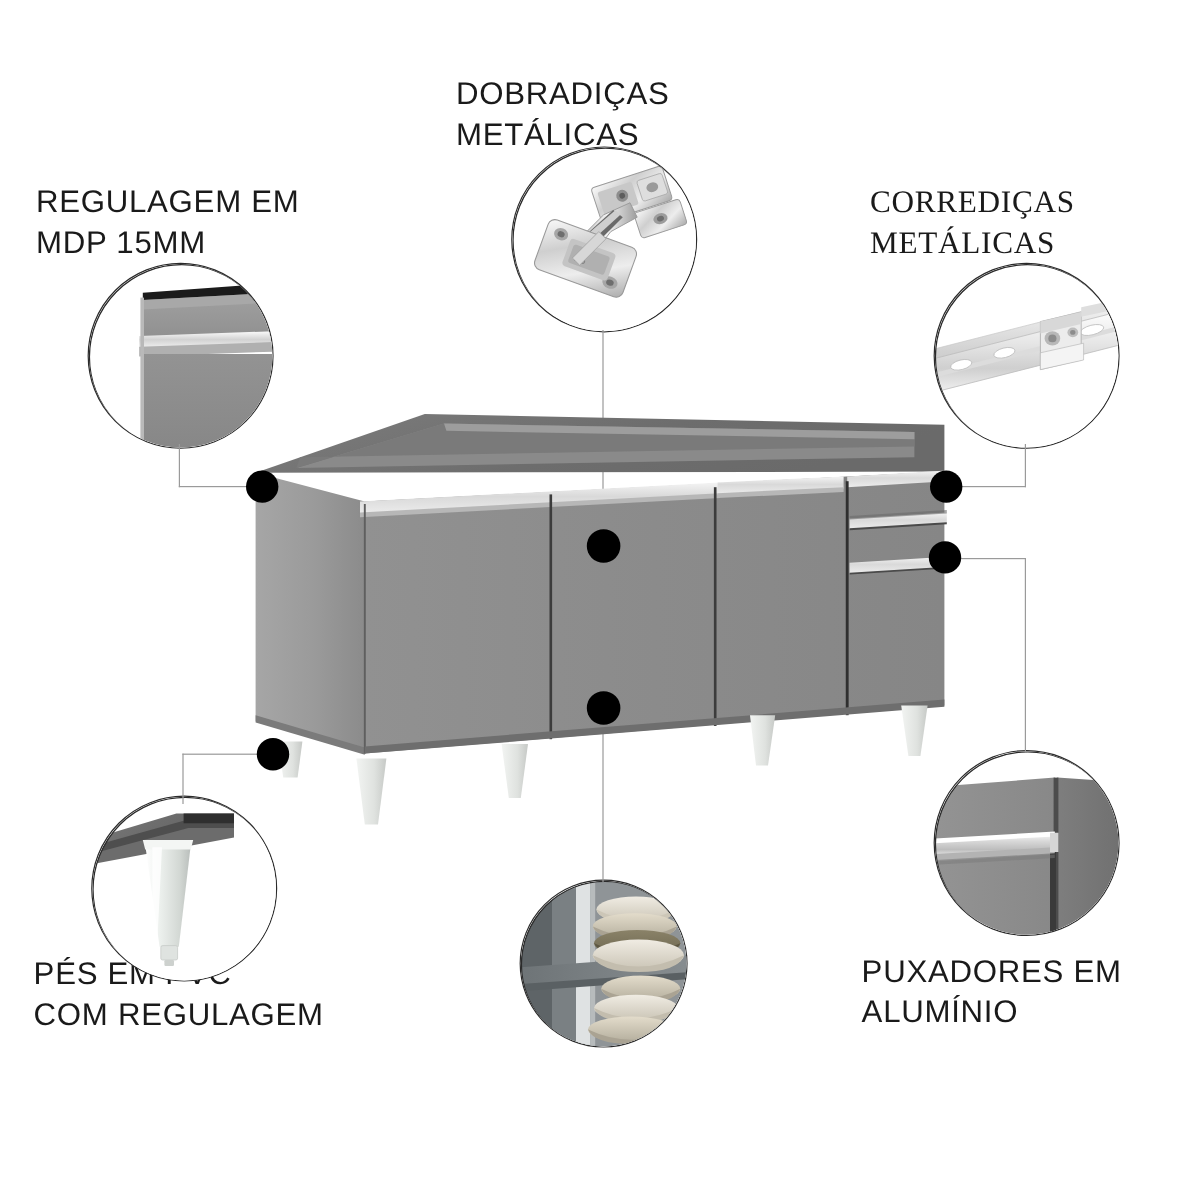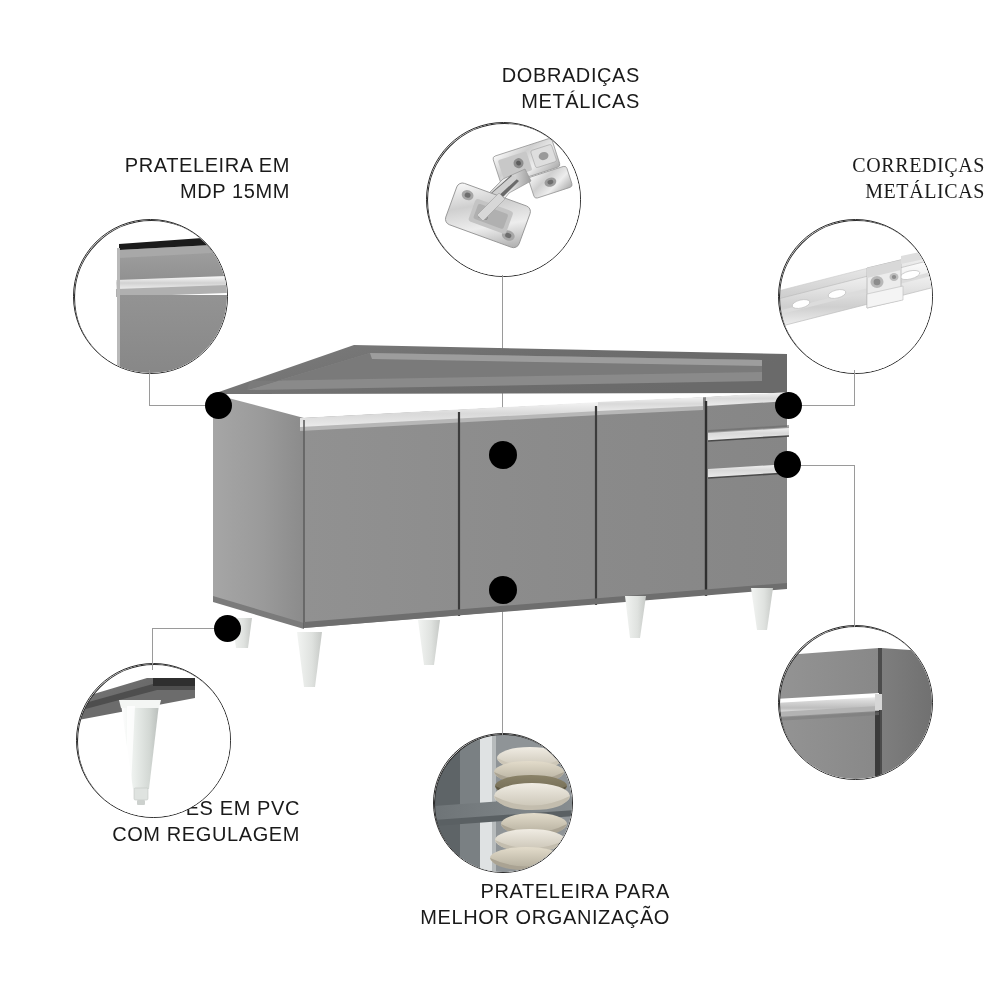--- a/index.html
+++ b/index.html
@@ -7,23 +7,23 @@
     width:1000px; height:1000px;
     background:#ffffff;
     font-family:"Liberation Sans", sans-serif;
     overflow:hidden;
   }
   #stage { position:relative; width:1000px; height:1000px; }
 
   
   .label {
     position:absolute;
-    text-align:right;
+    text-align:left;
     color:#1a1a1a;
-    font-size:20px;
+    font-size:26px;
     line-height:1.30;
     letter-spacing:0.6px;
     font-weight:400;
     white-space:pre-line;
     font-family:"Liberation Sans", sans-serif;
   }
 
   
   .circ {
     position:absolute;
@@ -48,35 +48,35 @@
   .ln.h { height:1.3px; }
   .ln.v { width:1.3px; }
 
   svg.cab { position:absolute; left:0; top:0; z-index:10; }
 </style>
 </head>
 <body>
 
 <div id="stage">
 
-  <div class="label" style="left:30px; top:152px; width:260px;">PRATELEIRA EM
+  <div class="label" style="left:30px; top:152px; width:260px;">REGULAGEM EM
 MDP 15MM</div>
 
   <div class="label" style="left:380px; top:62px; width:260px;">DOBRADIÇAS
 METÁLICAS</div>
 
   <div class="label" style="left:725px; top:152px; width:260px;font-family:Liberation Serif, serif;">CORREDIÇAS
 METÁLICAS</div>
 
   <div class="label" style="left:28px; top:795px; width:272px;">PÉS EM PVC
 COM REGULAGEM</div>
 
-  <div class="label" style="left:330px; top:878px; width:340px;">PRATELEIRA PARA
-MELHOR ORGANIZAÇÃO</div>
-
+
+  <div class="label" style="left:718px; top:793px; width:270px;">PUXADORES EM
+ALUMÍNIO</div>
 
   <div class="ln v" style="left:149px; top:370px; height:36px;"></div>
   <div class="ln h" style="left:149px; top:405px; width:68px;"></div>
 
   <div class="ln v" style="left:502px; top:275px; height:182px;"></div>
 
   <div class="ln v" style="left:854px; top:370px; height:36px;"></div>
   <div class="ln h" style="left:789px; top:405px; width:66px;"></div>
 
   <div class="ln h" style="left:789px; top:465px; width:66px;"></div>

